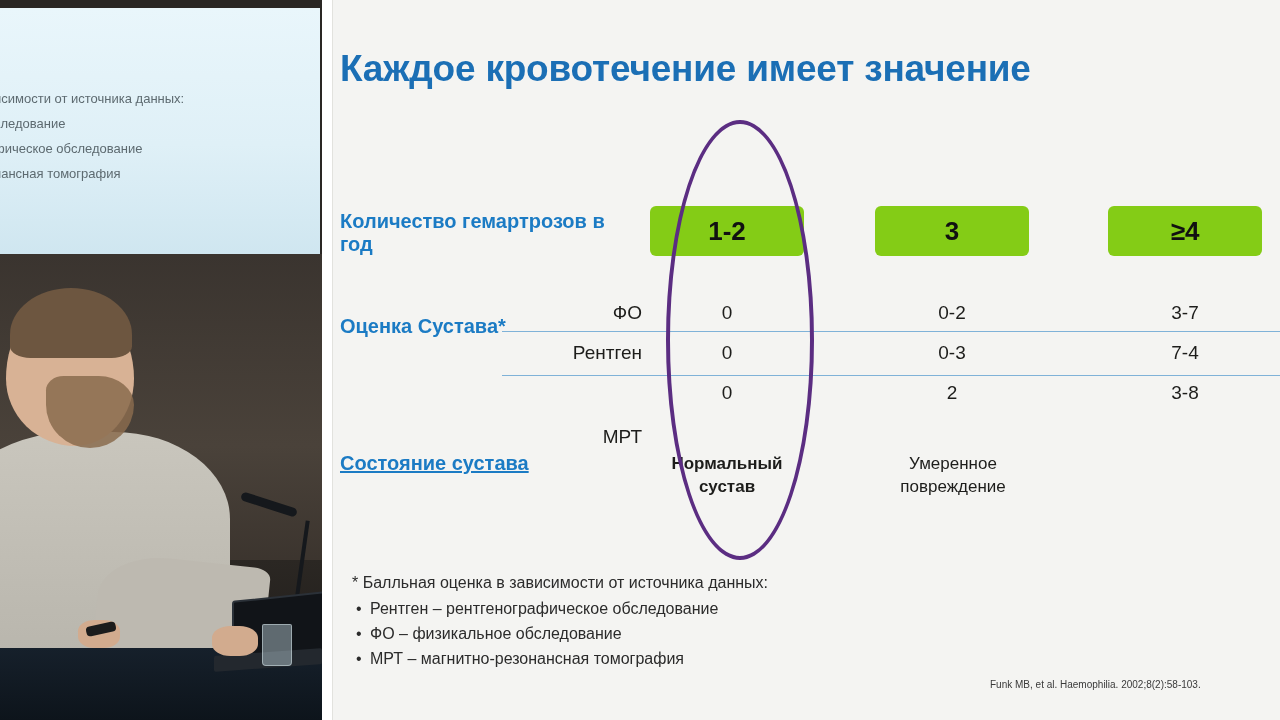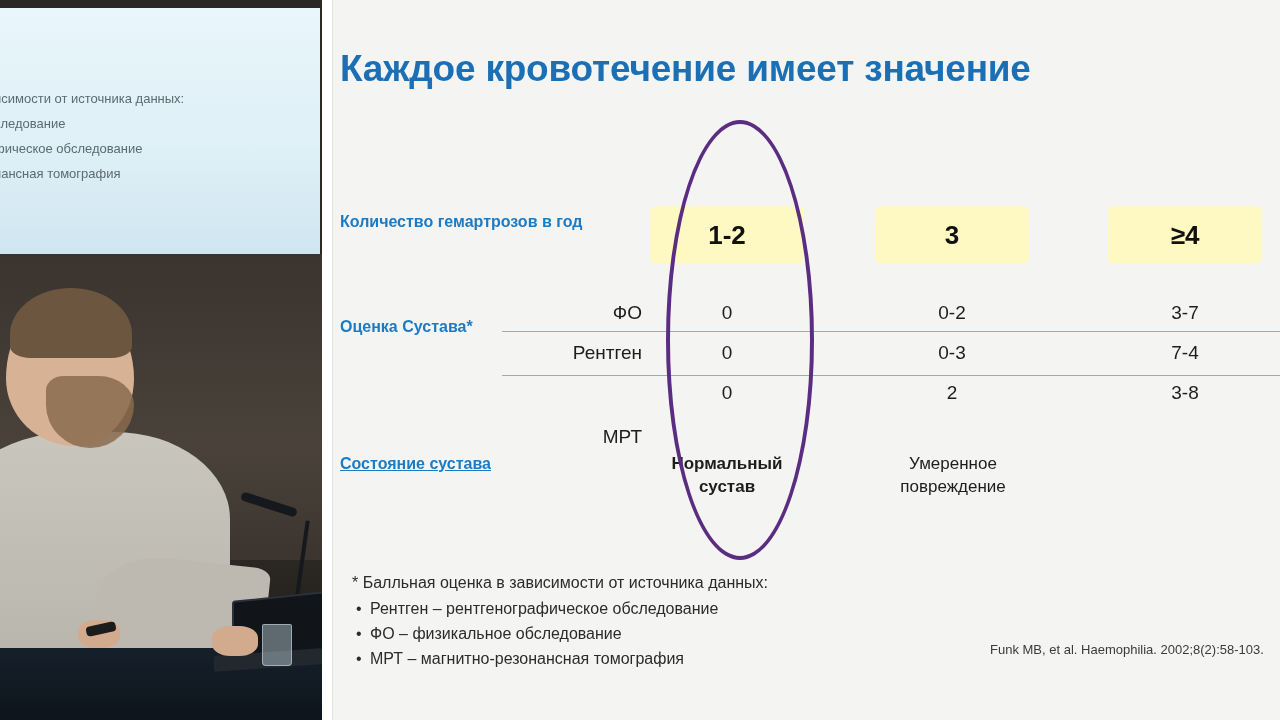--- a/index.html
+++ b/index.html
@@ -183,32 +183,32 @@
     width: 900px;
     color: #1b6fb5;
     font-size: 37px;
     font-weight: bold;
     letter-spacing: -0.2px;
   }
 
   .row-label {
     position: absolute;
     color: #1b7bc4;
-    font-size: 16px;
+    font-size: 20px;
     font-weight: bold;
     line-height: 23px;
   }
   #label-count { left: 18px; top: 210px; width: 300px; }
   #label-joint { left: 18px; top: 315px; width: 200px; }
   #label-state { left: 18px; top: 452px; width: 200px; text-decoration: underline; }
 
   .hdr-chip {
     position: absolute;
-    height: 58px;
-    background: #fef9c3;
+    height: 50px;
+    background: #84cc16;
     border-radius: 6px;
     color: #111;
     font-size: 26px;
     font-weight: bold;
     display: flex;
     align-items: center;
     justify-content: center;
   }
   #chip-0 { left: 328px; top: 206px; width: 154px; }
   #chip-1 { left: 553px; top: 206px; width: 154px; }
@@ -267,24 +267,24 @@
   .notes ul { margin: 0; padding-left: 18px; list-style: none; }
   .notes li { position: relative; }
   .notes li::before {
     content: "•";
     position: absolute;
     left: -14px;
     top: 0;
   }
   .citation {
     position: absolute;
-    left: 668px; top: 642px;
+    left: 668px; top: 679px;
     width: 290px;
     color: #3a3a3a;
-    font-size: 13px;
+    font-size: 10px;
     text-align: left;
   }
 </style>
 </head>
 <body>
 
 <div class="stage">
 
   <div class="room">
     <div class="room-screen">

